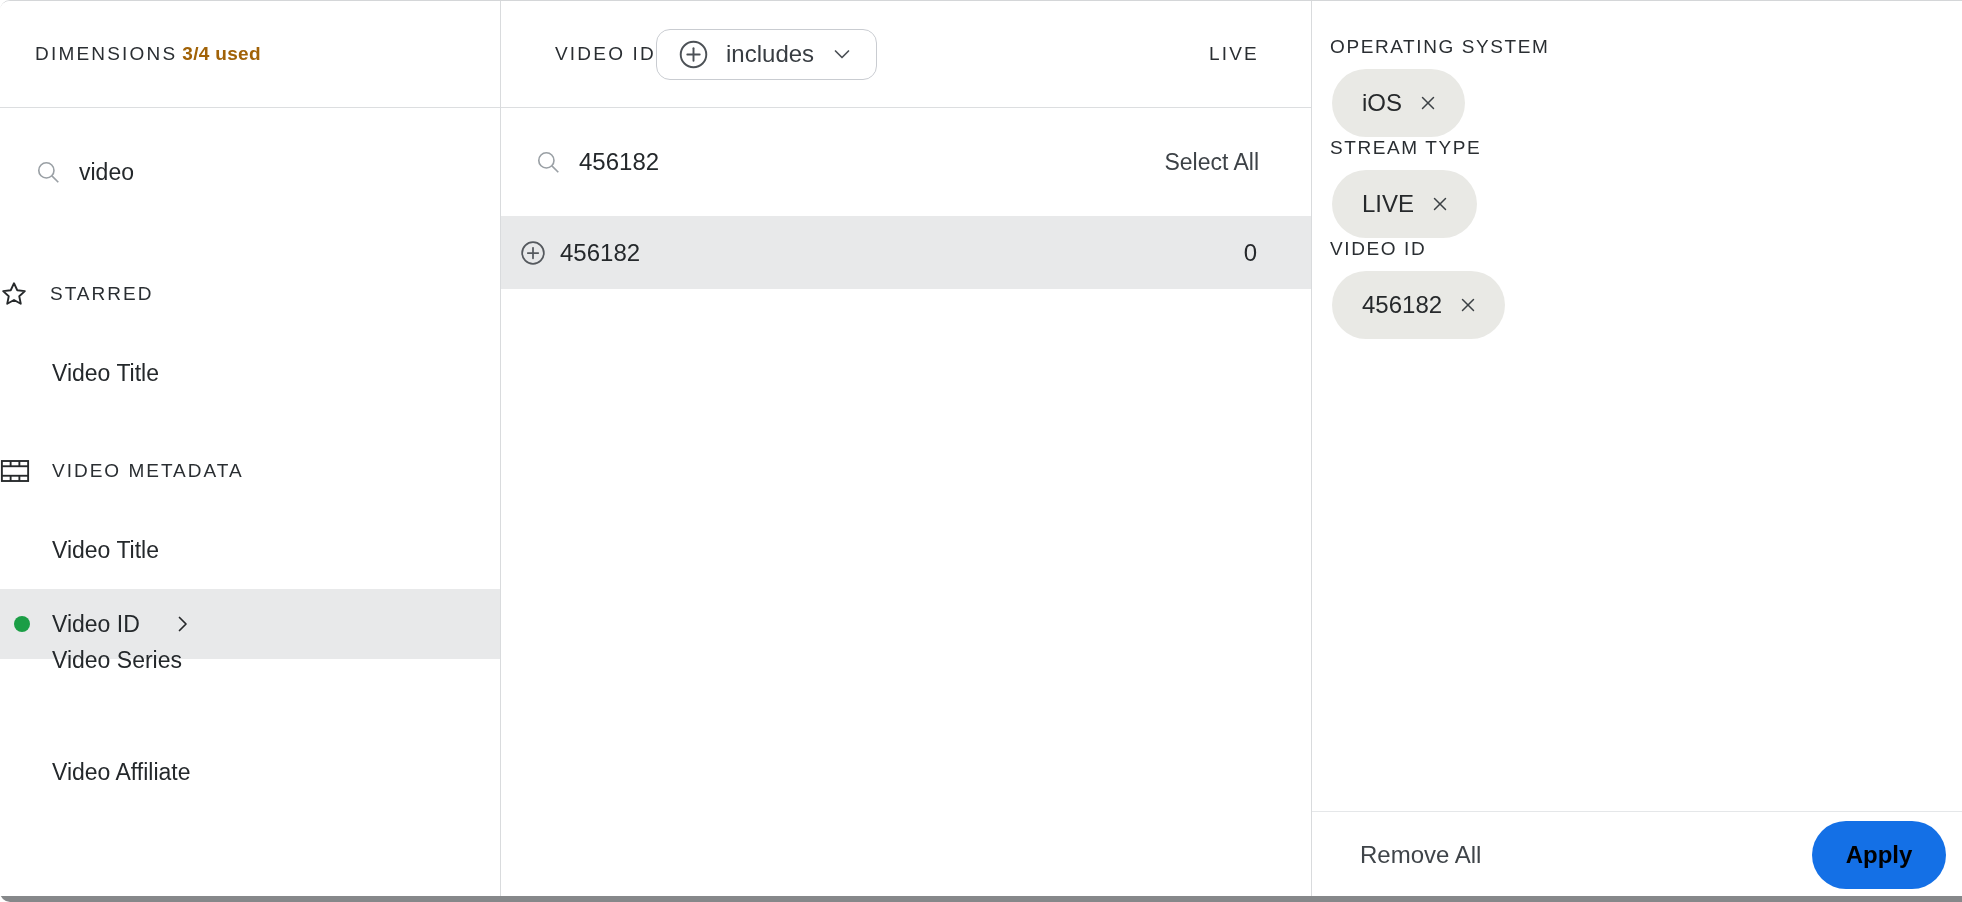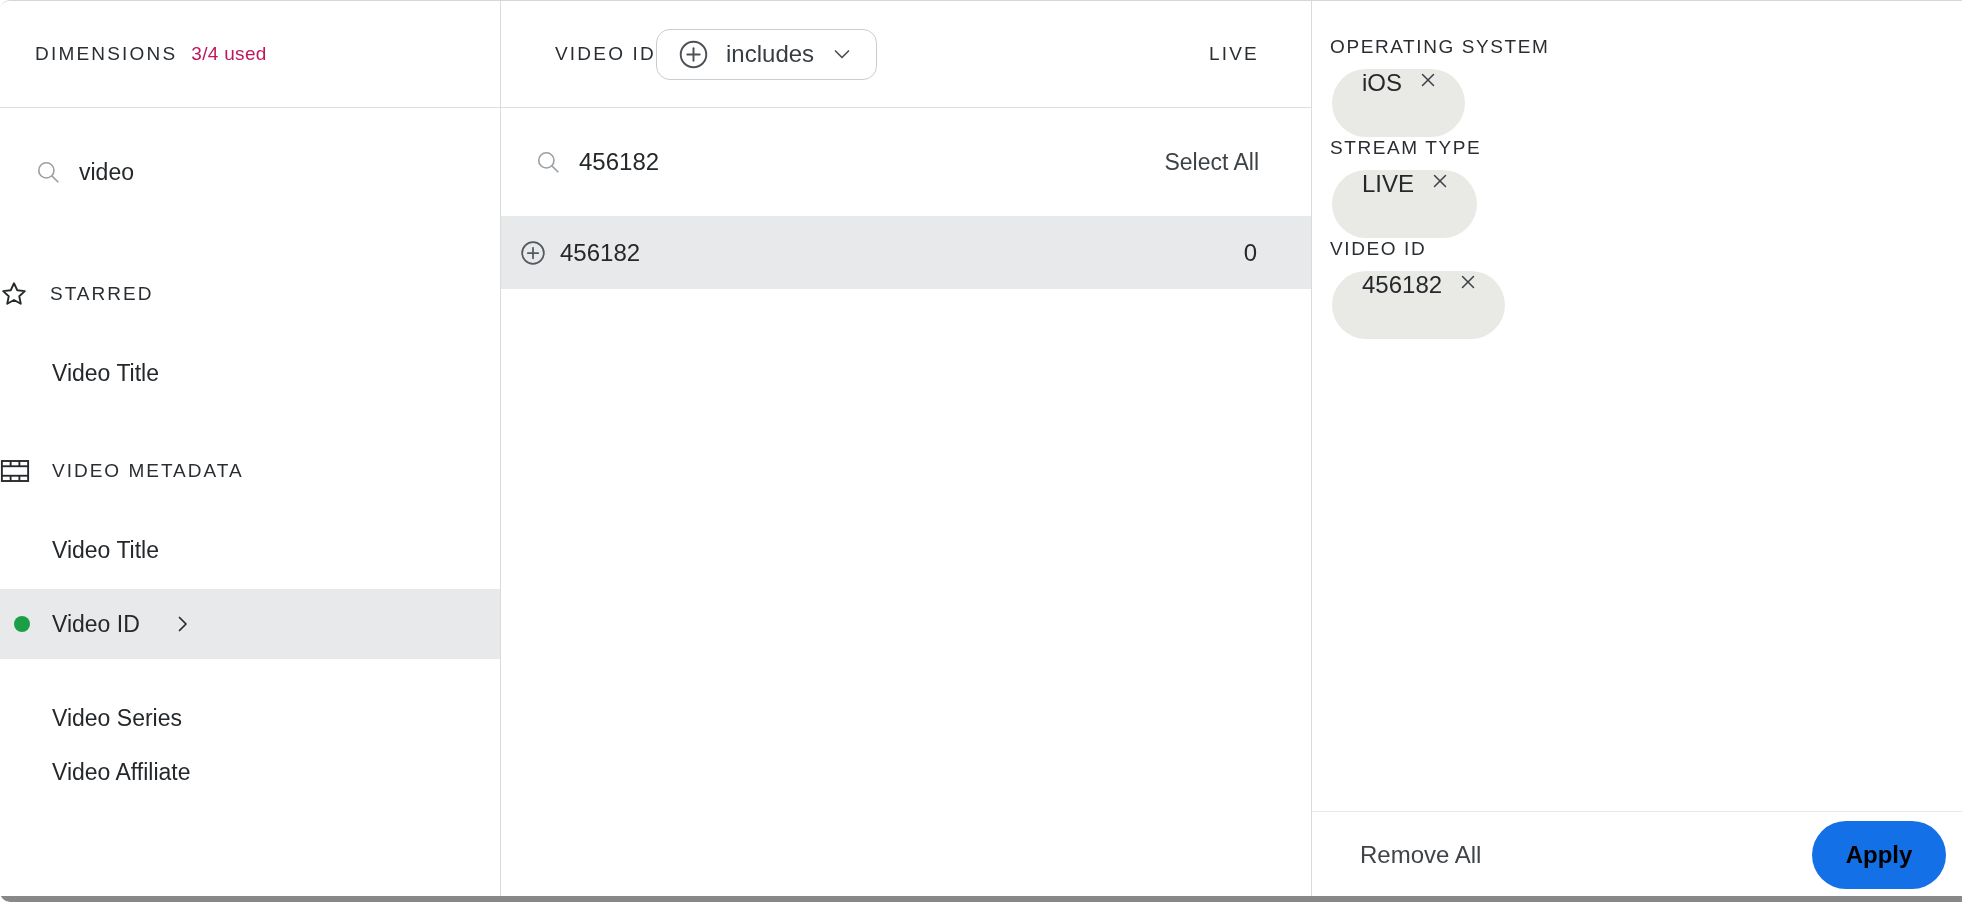--- a/index.html
+++ b/index.html
@@ -14,24 +14,24 @@
 
   
   .uppercase-label { font-size:19px; letter-spacing:2.2px; color:#2a2e32; font-weight:400; }
   .icon svg { display:block; }
   button { background:none; border:none; font:inherit; color:inherit; cursor:pointer; padding:0; }
   input { border:none; outline:none; font:inherit; color:#24282b; background:transparent; width:100%; }
 
   
   .left-panel { position:relative; width:501px; height:100%; border-right:1px solid #d9dbdd; background:#fff; flex:none; }
   .left-header {
-    height:107px; display:flex; align-items:center; padding-left:35px; gap:14px;
+    height:107px; display:flex; align-items:center; padding-left:35px; gap:5px;
     border-bottom:1px solid #dcdee0;
   }
-  .usage-badge { font-size:19px; font-weight:400; color:#be185d; letter-spacing:0.3px; }
+  .usage-badge { font-size:19px; font-weight:700; color:#a16207; letter-spacing:0.3px; }
   .left-search { position:absolute; top:143px; left:0; right:16px; height:56px; display:flex; align-items:center; padding-left:35px; gap:18px; }
   .left-search input { font-size:23px; }
 
   .dim-row { position:absolute; left:0; right:0; height:46px; display:flex; align-items:center; font-size:23px; }
   .dim-section { gap:22px; }
   .dim-section .uppercase-label { letter-spacing:2px; }
   .dim-item { padding-left:52px; cursor:pointer; }
   .dim-selected {
     height:70px; background:#e8e9ea; display:flex; align-items:center; cursor:pointer;
   }
@@ -61,21 +61,21 @@
     padding:0 54px 0 18px; gap:13px; cursor:pointer;
   }
   .value-row .val { font-size:24px; }
   .value-row .views-count { margin-left:auto; font-size:24px; color:#26292c; }
 
   
   .right-panel { position:relative; flex:1; height:100%; background:#fff; }
   .right-content { padding:35px 8px 0 18px; }
   .filter-label { font-size:19px; letter-spacing:1.6px; color:#2a2e32; }
   .chip {
-    display:inline-flex; gap:15px; height:68px; padding:0 26px 0 30px;
+    display:inline-flex; align-items:center; gap:15px; height:68px; padding:0 26px 0 30px;
     background:#e9e9e5; border-radius:34px; margin-top:11px; margin-left:2px;
     font-size:24px; color:#26292b;
   }
   .chip .x { display:flex; cursor:pointer; }
   .filter-group + .filter-group { margin-top:0; }
   .fg-gap-1 { margin-top:53px; }
   .fg-gap-2 { margin-top:54px; }
 
   .bottom-bar {
     position:absolute; left:0; right:0; top:810px; height:86px;
@@ -147,21 +147,21 @@
     <div class="dim-row dim-selected" style="top:588px">
       <span class="green-dot"></span>
       <span class="label">Video ID</span>
       <span class="chev icon">
         <svg width="24" height="24" viewBox="0 0 24 24" fill="none" stroke="#26292b" stroke-width="1.7" stroke-linecap="round" stroke-linejoin="round">
           <polyline points="9.5 5.5 16 12 9.5 18.5"></polyline>
         </svg>
       </span>
     </div>
 
-    <div class="dim-row dim-item" style="top:694px">
+    <div class="dim-row dim-item" style="top:636px">
       <span>Video Series</span>
     </div>
     <div class="dim-row dim-item" style="top:748px">
       <span>Video Affiliate</span>
     </div>
   </div>
 
   <div class="mid-panel">
     <div class="mid-header">
       <span class="uppercase-label">VIDEO ID</span>

